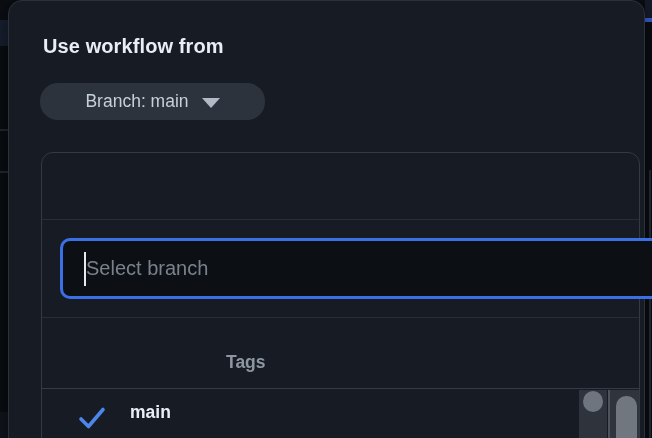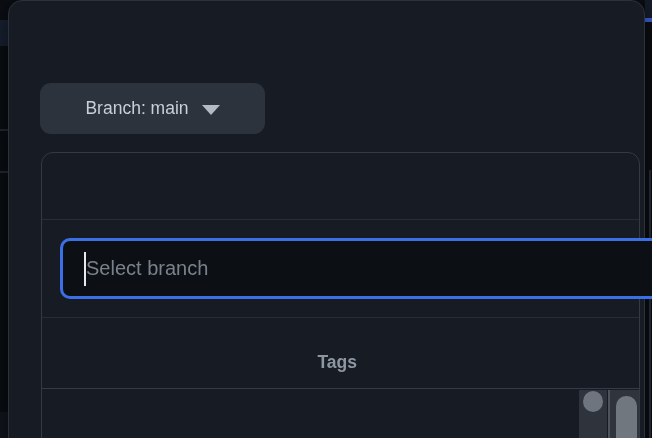--- a/index.html
+++ b/index.html
@@ -14,21 +14,21 @@
   .bg-right-navy{position:absolute;left:645px;top:0;width:7px;height:18px;background:#151b29;}
   .bg-right-blue{position:absolute;left:645px;top:18px;width:7px;height:4px;background:var(--accent-dim,#3a5ed2);}
   .bg-right-vline{position:absolute;left:649px;top:170px;width:2px;height:268px;background:#272d37;}
 
   
   .dialog{position:absolute;left:8px;top:0;width:637px;height:452px;background:#171c24;
           border:1px solid #2b323c;border-radius:14px 14px 0 0;box-shadow:0 8px 24px rgba(0,0,0,.55);}
 
   .heading{position:absolute;left:43px;top:35px;font-size:20px;font-weight:700;color:#e9eef5;letter-spacing:.1px;}
 
-  .branch-button{position:absolute;left:40px;top:83px;width:225px;height:51px;border-radius:11px;
+  .branch-button{position:absolute;left:40px;top:83px;width:225px;height:37px;border-radius:18px;
                  background:#2c333c;display:flex;align-items:center;justify-content:center;cursor:pointer;}
   .branch-button .label{font-size:17.5px;color:#c7d0da;}
   .caret-down{width:0;height:0;margin-left:13px;margin-top:3px;
               border-left:9px solid transparent;border-right:9px solid transparent;border-top:10px solid #b2bac5;}
 
   
   .ref-panel{position:absolute;left:41px;top:152px;width:599px;height:300px;
              background:#171c24;border:1px solid #323a44;border-radius:12px 12px 0 0;}
   .panel-title{position:absolute;left:74px;top:177px;font-size:17.5px;font-weight:700;color:#e9eef5;}
   .divider1{position:absolute;left:42px;top:219px;width:597px;height:1px;background:#272e37;}
@@ -40,22 +40,22 @@
   .search-input::placeholder{color:#79818d;opacity:1;}
   .text-caret{position:absolute;left:84px;top:252px;width:2px;height:34px;background:#e6ebf2;animation:blink 1.1s steps(1) infinite;}
   @keyframes blink{50%{opacity:0;}}
 
   
   .tabbar-line{position:absolute;left:42px;top:388px;width:597px;height:1px;background:#343c46;z-index:1;}
   .tab-active{position:absolute;left:60px;top:335px;width:175px;height:55px;z-index:2;
               background:#171c24;border:1px solid #3a424c;border-bottom:none;border-radius:9px 9px 0 0;
               display:flex;align-items:center;justify-content:center;cursor:pointer;}
   .tab-active .label{font-size:17.5px;font-weight:700;color:#e9eef5;}
-  .tab-inactive{position:absolute;left:235px;top:335px;width:122px;height:54px;
-                display:flex;align-items:center;justify-content:flex-end;cursor:pointer;}
+  .tab-inactive{position:absolute;left:226px;top:335px;width:122px;height:54px;
+                display:flex;align-items:center;justify-content:flex-start;cursor:pointer;}
   .tab-inactive .label{font-size:17.5px;font-weight:600;color:#8d96a1;}
 
   
   .list-item{position:absolute;left:42px;top:389px;width:535px;height:49px;display:flex;align-items:center;cursor:pointer;}
   .check-icon{position:absolute;left:36px;top:17px;width:28px;height:24px;}
   .check-icon svg{display:block;width:28px;height:24px;}
   .check-icon path{fill:none;stroke:var(--check-blue,#4d86ea);stroke-width:3.6;stroke-linecap:round;stroke-linejoin:round;}
   .list-item .label{position:absolute;left:88px;top:13px;font-size:17.5px;font-weight:700;color:#e9eef5;}
 
   
@@ -73,39 +73,48 @@
   <div class="bg-left-navy"></div>
   <div class="bg-left-line1"></div>
   <div class="bg-left-line2"></div>
   <div class="bg-left-bottom"></div>
   <div class="bg-right-navy"></div>
   <div class="bg-right-blue"></div>
   <div class="bg-right-vline"></div>
 
   <div class="dialog"></div>
 
+  <div class="heading">Use workflow from</div>
 
   <div class="branch-button">
     <span class="label">Branch: main</span>
     <span class="caret-down"></span>
   </div>
 
   <div class="ref-panel"></div>
   <div class="divider1"></div>
 
   <input class="search-input" type="text" placeholder="Select branch" style="">
   <div class="text-caret"></div>
 
   <div class="divider2"></div>
 
   <div class="tabbar-line"></div>
   <div class="tab-inactive">
     <span class="label">Tags</span>
   </div>
 
+  <div class="list-item">
+    <span class="check-icon">
+      <svg viewBox="0 0 28 24">
+          <path d="M3 13 L10.5 20.5 L25 3.5"></path>
+        </svg>
+    </span>
+    <span class="label">main</span>
+  </div>
 
   <div class="sb-track-1">
     <div class="sb-thumb-1"></div>
   </div>
   <div class="sb-sep"></div>
   <div class="sb-track-2">
     <div class="sb-thumb-2"></div>
   </div>
 
 </div>

